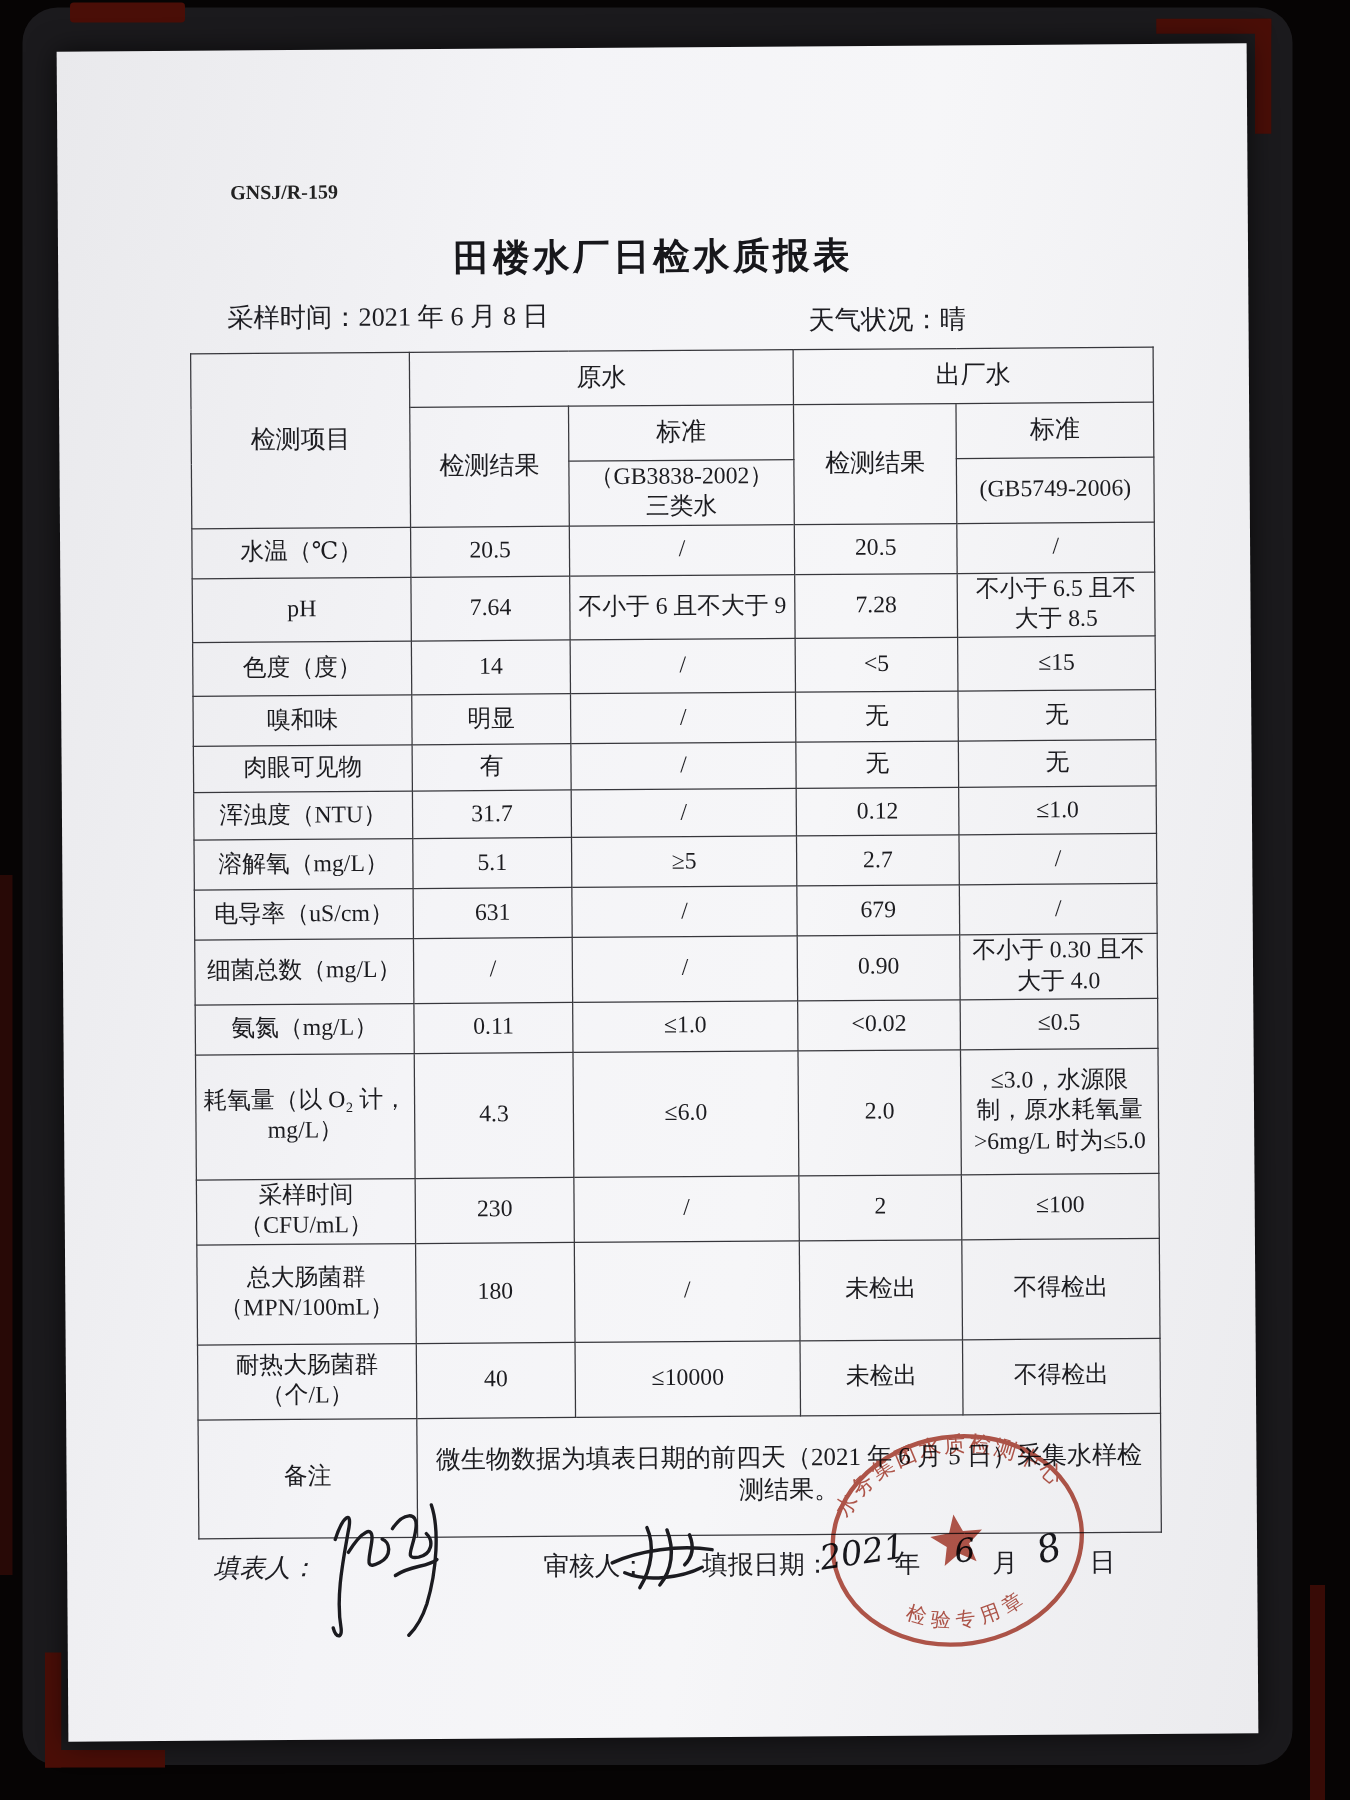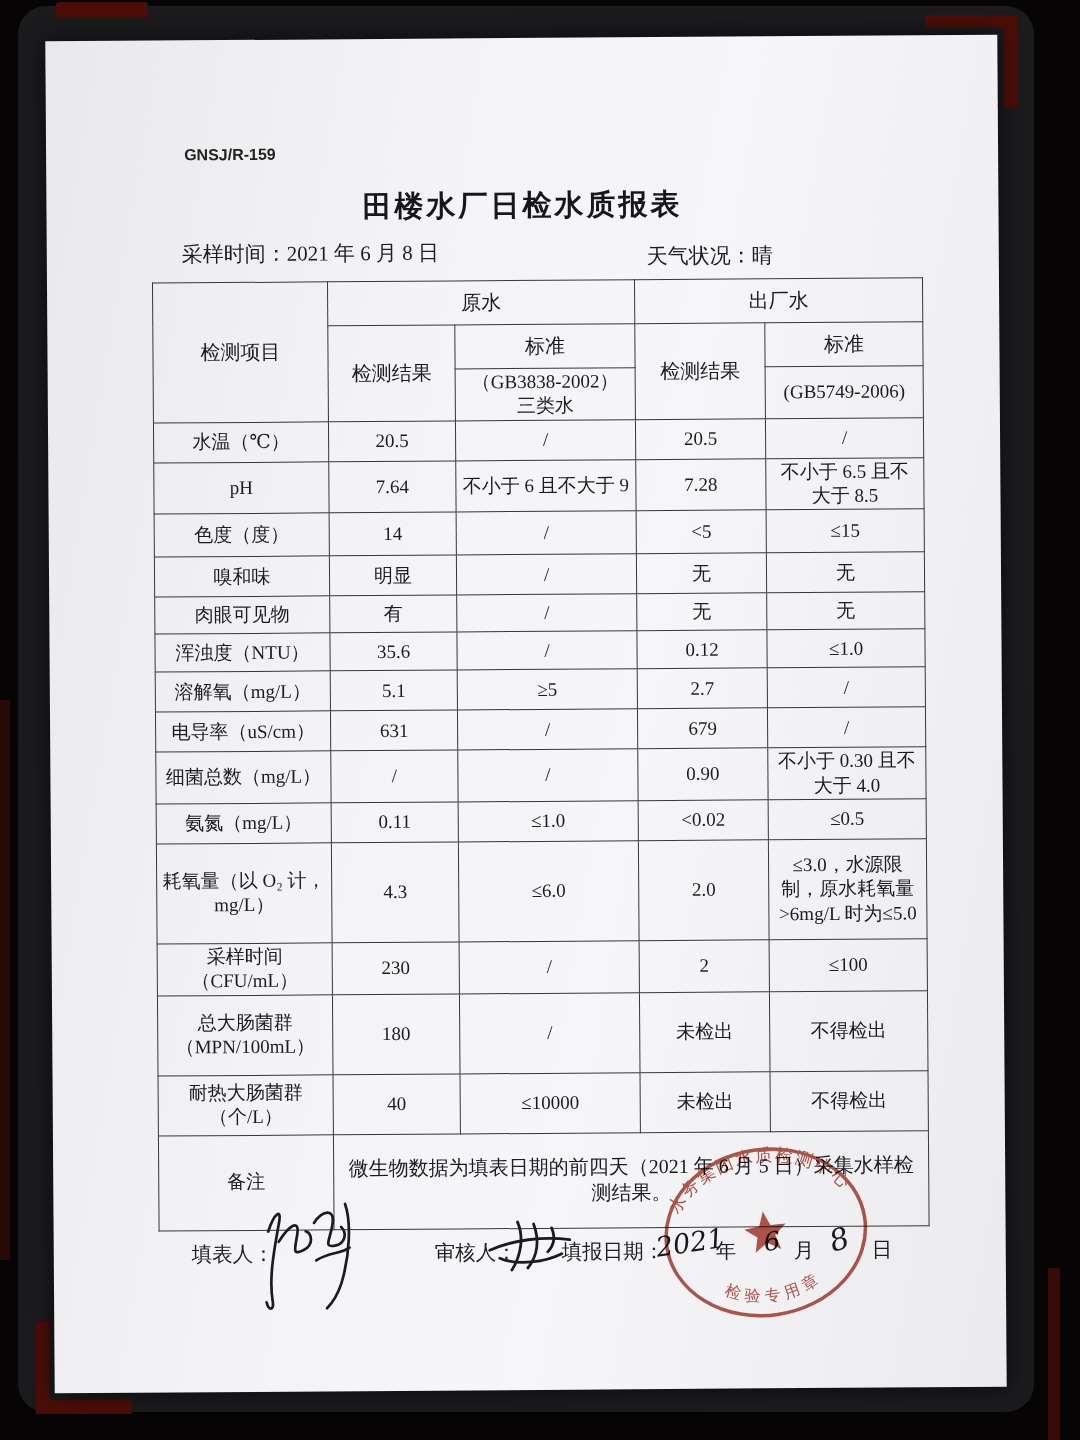--- a/index.html
+++ b/index.html
@@ -25,21 +25,21 @@
 
   .paper{
     position:absolute;left:50px;top:38px;width:952px;height:1352px;
     background:linear-gradient(100deg,#e9e9ec 0%,#f4f4f7 35%,#f6f6f8 60%,#ebebee 100%);
     transform:rotate(-0.4deg);transform-origin:50% 50%;
     box-shadow:0 0 22px rgba(0,0,0,.65);
     color:#1d1d22;
   }
   .form-code{
     position:absolute;left:138px;top:106px;
-    font-family:Liberation Sans, sans-serif;
+    font-family:Liberation Serif, serif;
     font-weight:bold;font-size:16px;color:#222;text-align:right;
   }
   .doc-title{
     position:absolute;left:0;top:148px;width:100%;text-align:center;
     font-family:"Liberation Sans","DejaVu Sans",sans-serif;
     font-weight:bold;font-size:29px;letter-spacing:3px;color:#17171b;
   }
   .meta-row{position:absolute;left:0;top:200px;width:100%;font-size:21px;}
   .meta-sample{position:absolute;left:135px;top:0;}
   .meta-weather{position:absolute;left:600px;top:5px;}
@@ -146,21 +146,21 @@
         </tr>
     <tr style="height:37px">
           <td>肉眼可见物</td>
           <td>有</td>
           <td>/</td>
           <td>无</td>
           <td>无</td>
         </tr>
     <tr style="height:38px">
           <td>浑浊度（NTU）</td>
-          <td>35.6</td>
+          <td>31.7</td>
           <td>/</td>
           <td>0.12</td>
           <td>≤1.0</td>
         </tr>
     <tr style="height:40px">
           <td>溶解氧（mg/L）</td>
           <td>5.1</td>
           <td>≥5</td>
           <td>2.7</td>
           <td>/</td>
@@ -216,21 +216,21 @@
         </tr>
 
     <tr style="height:95px">
       <td>备注</td>
       <td class="remark-text" colspan="4">微生物数据为填表日期的前四天（2021 年 6 月 5 日）采集水样检测结果。</td>
     </tr>
   </tbody>
     </table>
 
   <div class="footer">
-    <span class="f-label" style="left:138px;top:1200px;">填表人：</span>
+    <span class="f-label" style="left:117px;top:1200px;font-style:italic;">填表人：</span>
     <svg class="sig" style="left:200px;top:1148px;" width="125" height="125" viewBox="0 0 120 120">
       <g fill="none" stroke="#1b1b20" stroke-width="2.6" stroke-linecap="round">
         <path d="M14,42 C20,24 28,18 24,36 C20,58 14,86 18,110 C19,118 14,118 12,110"></path>
         <path d="M24,52 C34,36 44,30 42,44 C40,58 36,66 48,60 C58,55 56,44 50,42"></path>
         <path d="M58,34 C66,22 78,20 76,34 C74,50 66,58 78,56 C88,54 90,44 84,38"></path>
         <path d="M88,16 C94,34 92,66 84,92 C80,104 74,112 70,116"></path>
         <path d="M60,70 C72,62 84,64 92,58"></path>
       </g>
     </svg>
     <span class="f-label" style="left:345px;top:1200px;margin-left:36px;">审核人：</span>

